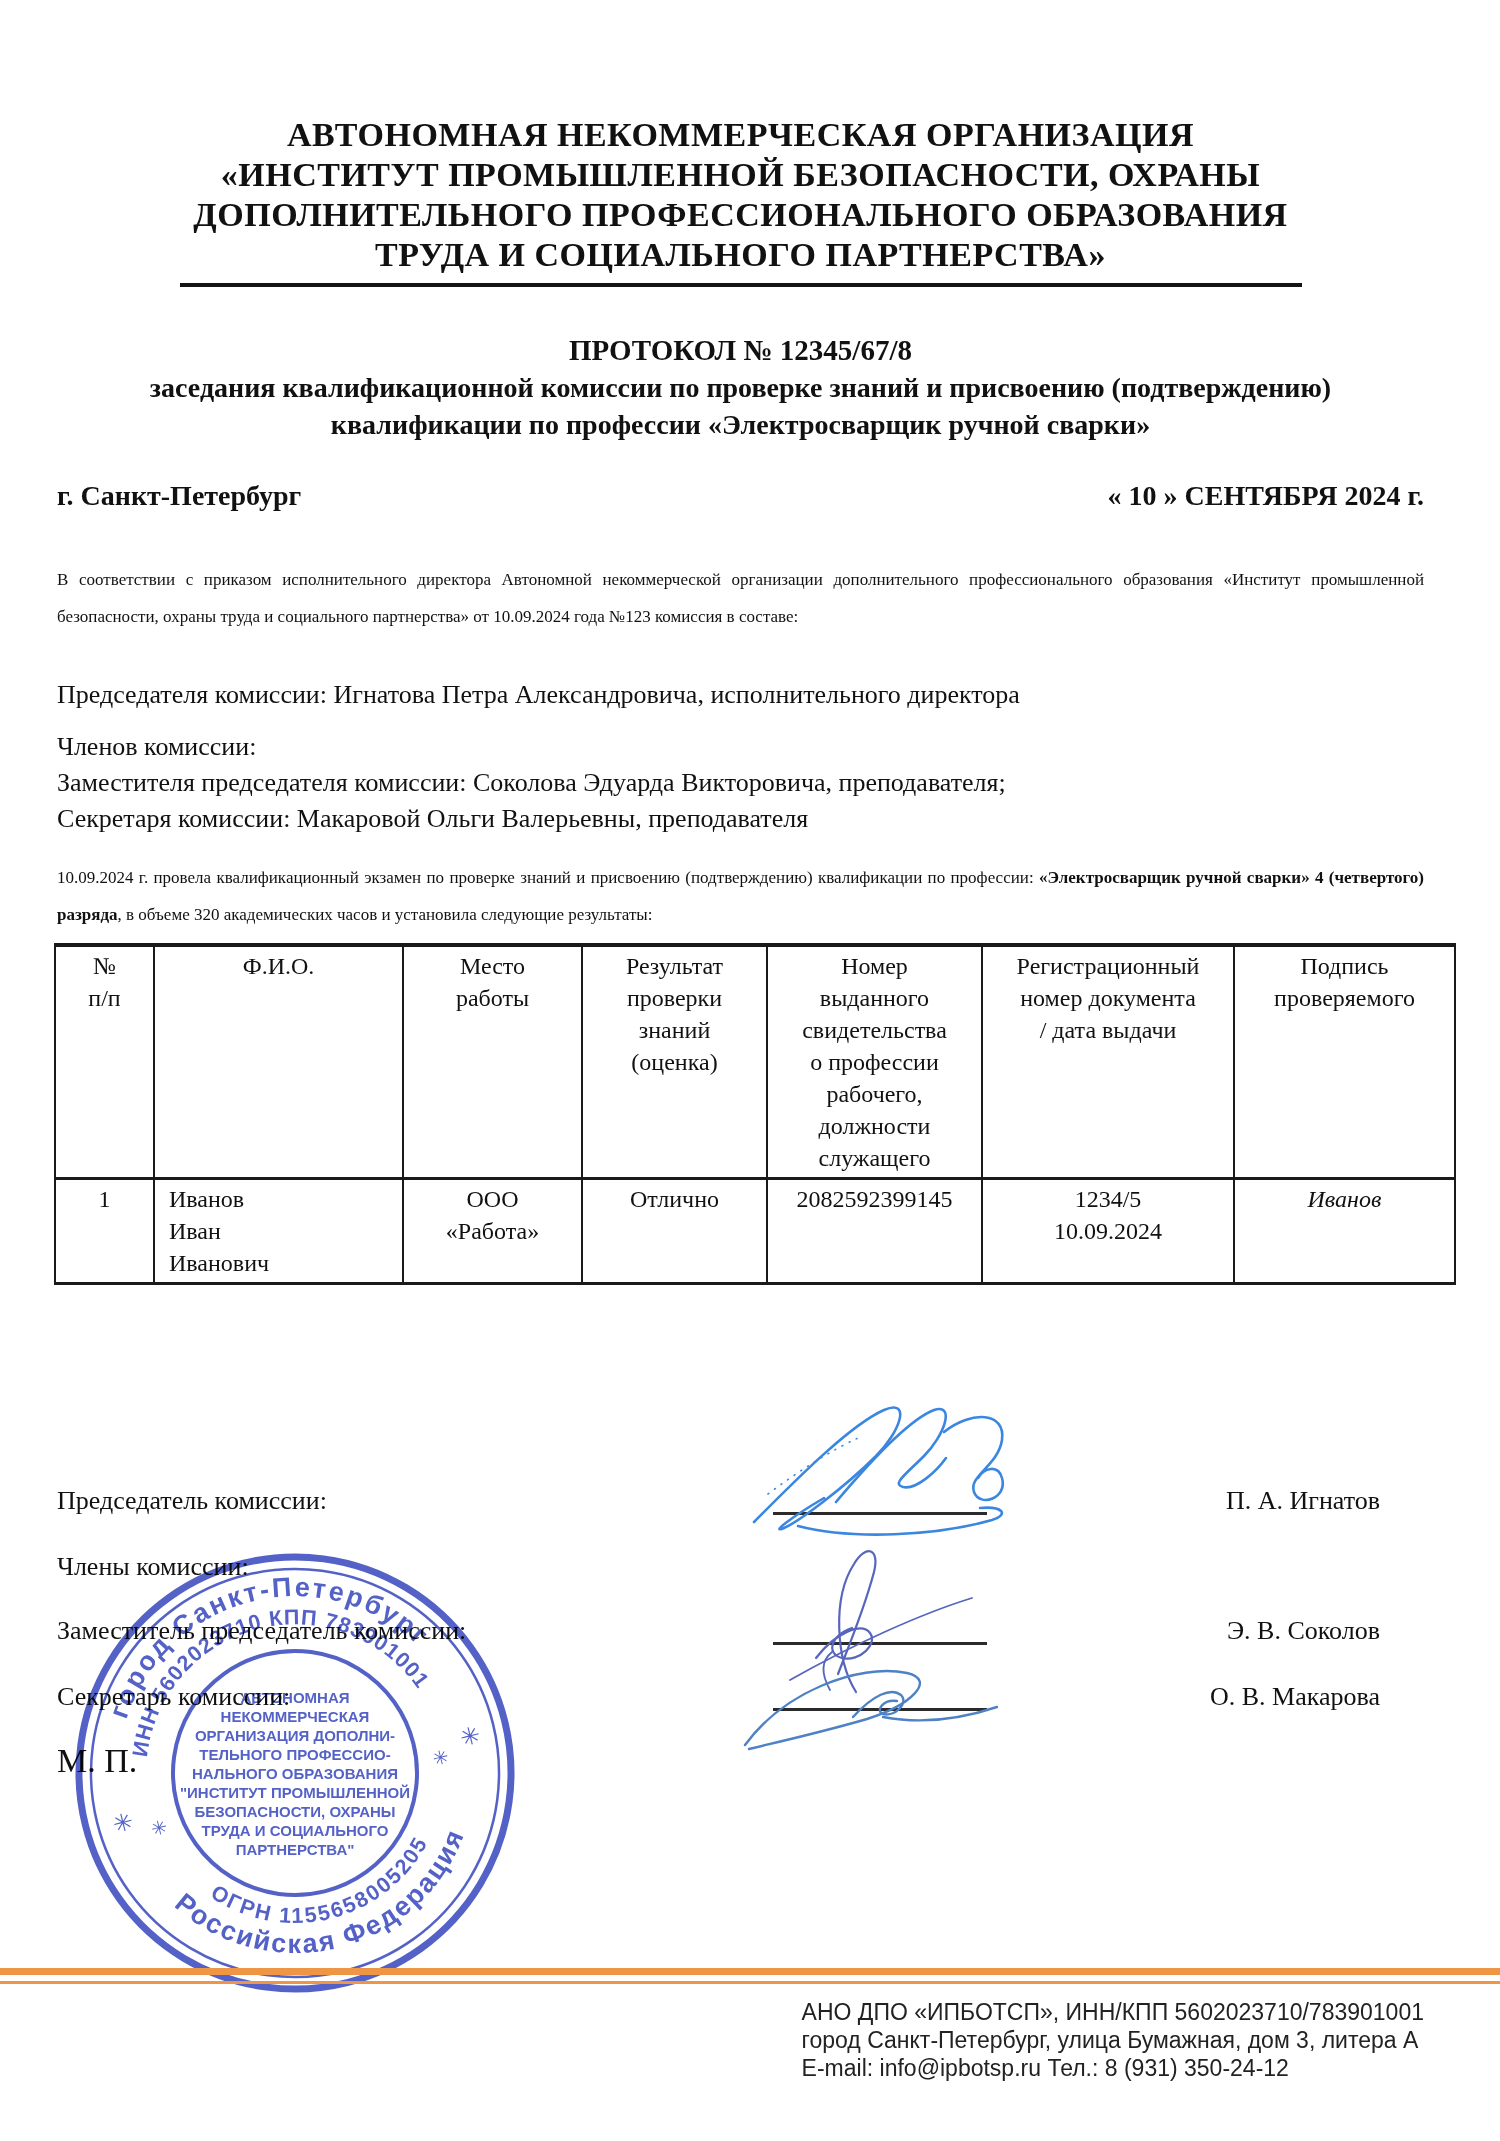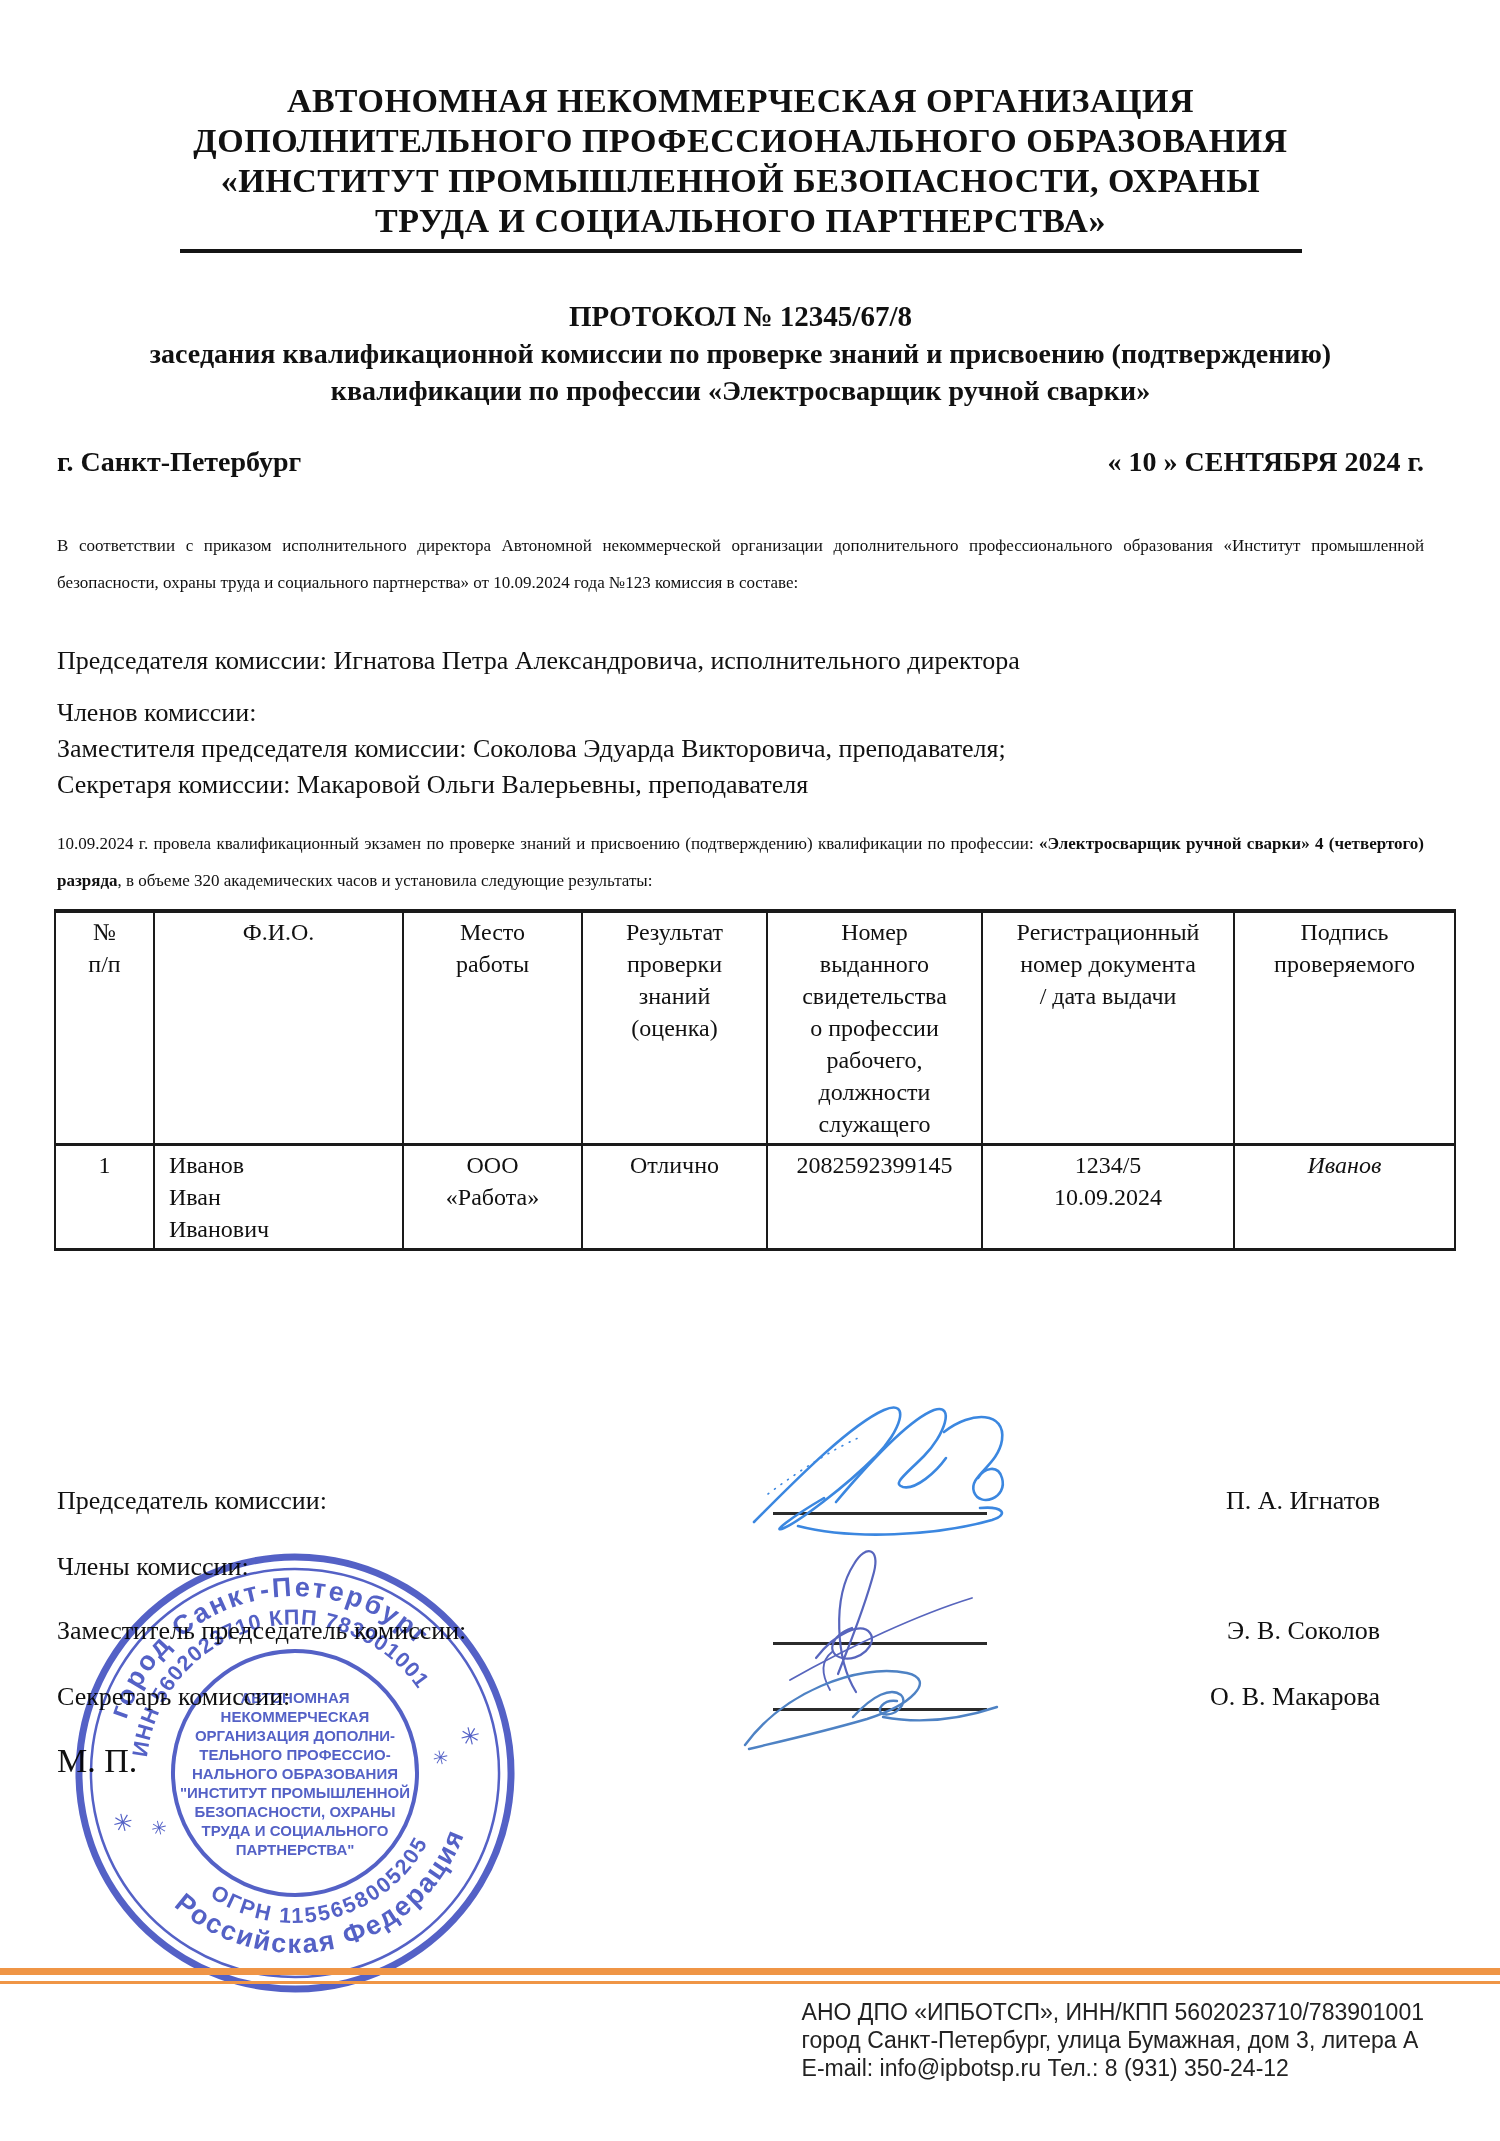--- a/index.html
+++ b/index.html
@@ -1,21 +1,21 @@
 <!DOCTYPE html>
 <html><head>
 <meta charset="utf-8">
 <style>
   html,body{margin:0;padding:0;background:#888;}
   .page{
     position:relative;width:1500px;height:2141px;background:#ffffff;
     font-family:"Liberation Serif","DejaVu Serif",serif;color:#111;
     margin:0 auto;overflow:hidden;
   }
-  .content{padding:81px 76px 0 57px;}
+  .content{padding:115px 76px 0 57px;}
   .org-title{font-size:34px;font-weight:bold;line-height:40px;text-align:center;letter-spacing:.5px;}
   .license{margin-top:20px;font-size:20px;font-weight:bold;line-height:27px;text-align:center;}
   .rule{height:4px;background:#141414;width:1122px;margin:8px auto 0;}
   .proto-title{margin-top:44px;font-size:29px;font-weight:bold;text-align:center;line-height:38px;}
   .proto-sub{font-size:28px;font-weight:bold;text-align:center;line-height:37px;}
   .place-date{margin-top:34px;display:flex;justify-content:space-between;font-size:28px;font-weight:bold;line-height:38px;}
   .para{font-size:17px;line-height:37px;text-align:justify;}
   .p1{margin-top:46px;}
   .line-chairman{margin-top:42px;font-size:26px;line-height:36px;}
   .members{margin-top:16px;font-size:26px;line-height:36px;}
@@ -42,22 +42,22 @@
     font-family:"Liberation Sans","DejaVu Sans",sans-serif;font-size:23px;line-height:28px;color:#222;}
 </style>
 </head>
 <body>
 
 <div class="page">
   <div class="content">
 
     <div class="org-title">
       <div>АВТОНОМНАЯ НЕКОММЕРЧЕСКАЯ ОРГАНИЗАЦИЯ</div>
+      <div>«ИНСТИТУТ ПРОМЫШЛЕННОЙ БЕЗОПАСНОСТИ, ОХРАНЫ</div>
       <div>ДОПОЛНИТЕЛЬНОГО ПРОФЕССИОНАЛЬНОГО ОБРАЗОВАНИЯ</div>
-      <div>«ИНСТИТУТ ПРОМЫШЛЕННОЙ БЕЗОПАСНОСТИ, ОХРАНЫ</div>
       <div>ТРУДА И СОЦИАЛЬНОГО ПАРТНЕРСТВА»</div>
     </div>
 
 
     <div class="rule"></div>
 
     <div class="proto-title">ПРОТОКОЛ № 12345/67/8</div>
     <div class="proto-sub">заседания квалификационной комиссии по проверке знаний и присвоению (подтверждению)</div>
     <div class="proto-sub">квалификации по профессии «Электросварщик ручной сварки»</div>
 

